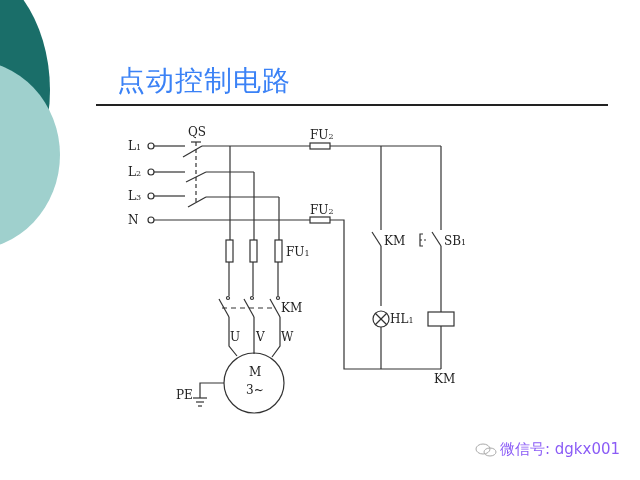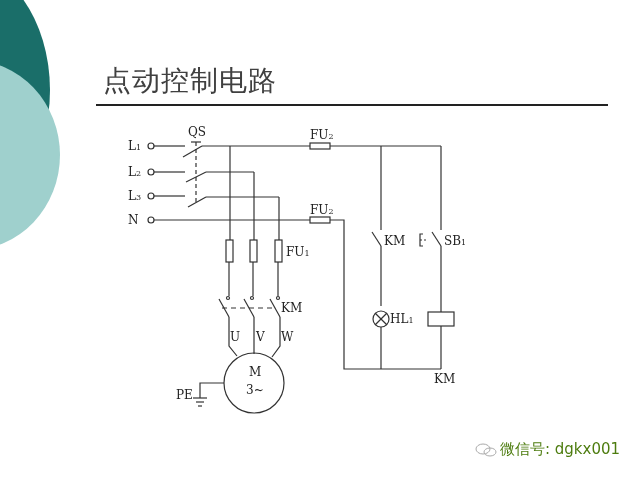--- a/index.html
+++ b/index.html
@@ -1,24 +1,24 @@
 <!DOCTYPE html>
 <html><head>
 <meta charset="utf-8">
 <style>
   html, body { margin:0; padding:0; }
   body { width:640px; height:480px; position:relative; overflow:hidden; background:#ffffff; font-family:"DejaVu Serif", serif; }
   .deco-dark { position:absolute; left:-140px; top:-40px; width:190px; height:260px; border-radius:50%; background:#1a6e69; }
   .deco-light { position:absolute; left:-120px; top:60px; width:180px; height:190px; border-radius:50%; background:#9fd0cd; }
-  .title { position:absolute; left:103px; top:62px; font-family:Liberation Serif, serif; font-size:28px; color:#404040; letter-spacing:1px; }
+  .title { position:absolute; left:117px; top:62px; font-family:Liberation Serif, serif; font-size:28px; color:#3b82f6; letter-spacing:1px; }
   .title-rule { position:absolute; left:96px; top:104px; width:512px; height:2px; background:#222; }
   svg.diagram { position:absolute; left:0; top:0; }
   .lbl { font-family:"DejaVu Serif", serif; font-size:12px; fill:#222; }
   .sub { font-size:8px; }
-  .watermark { position:absolute; left:474px; top:440px; font-family:"DejaVu Sans", sans-serif; font-size:15px; color:#4d7c0f; }
+  .watermark { position:absolute; left:474px; top:440px; font-family:"DejaVu Sans", sans-serif; font-size:15px; color:#8b5cf6; }
   .wm-icon { display:inline-block; width:24px; height:16px; vertical-align:middle; margin-right:2px; }
 </style>
 </head>
 <body>
 
 <div class="deco-dark"></div>
 <div class="deco-light"></div>
 
 <div class="title">点动控制电路</div>
 <div class="title-rule"></div>

